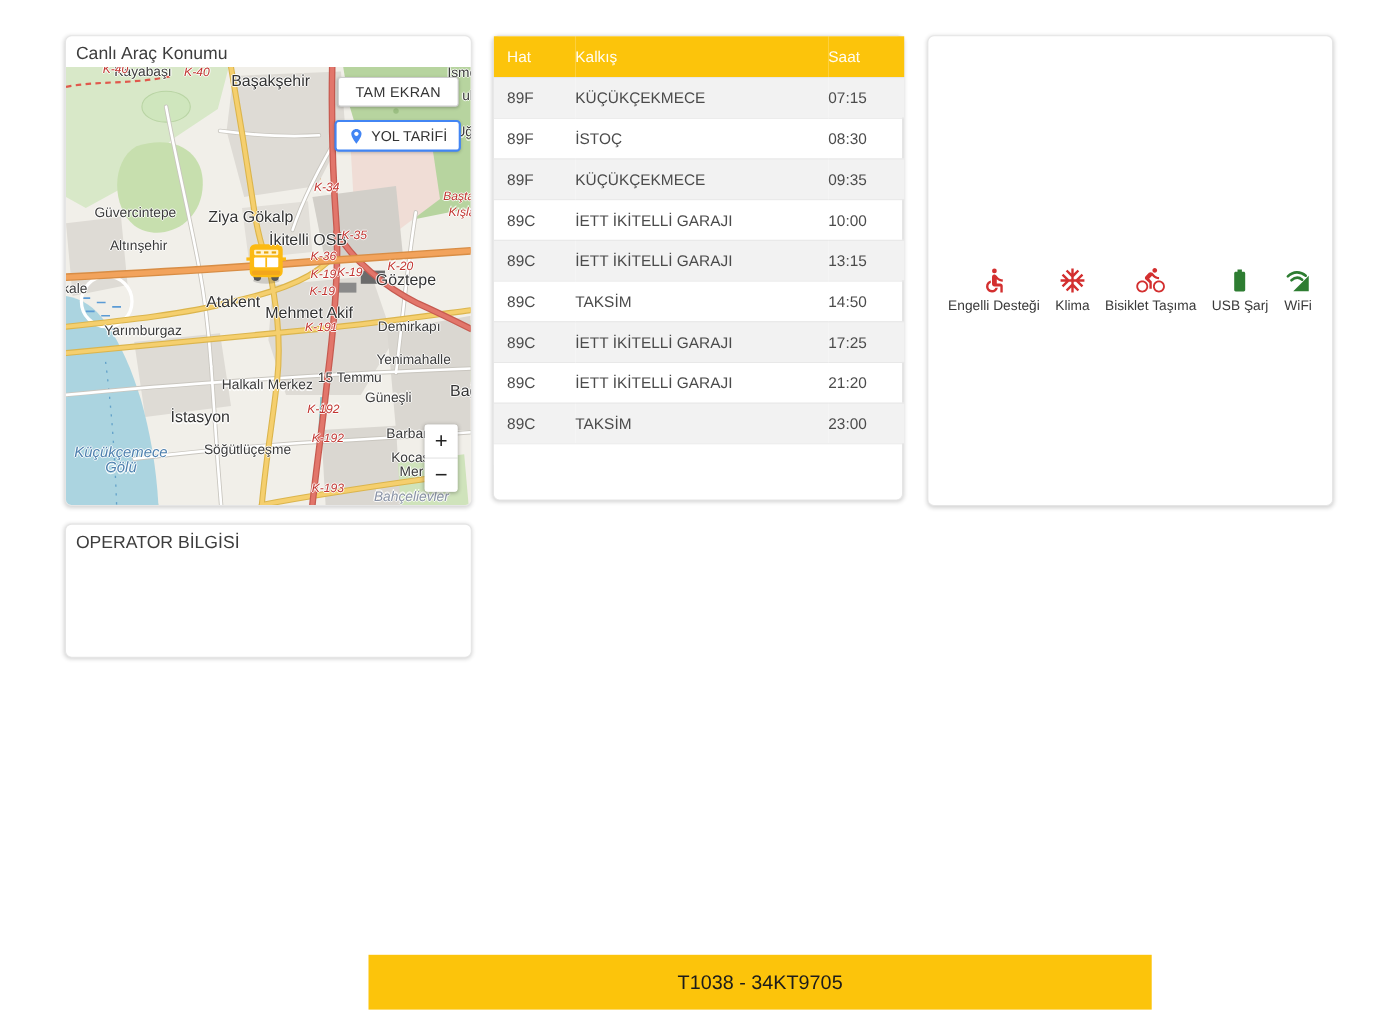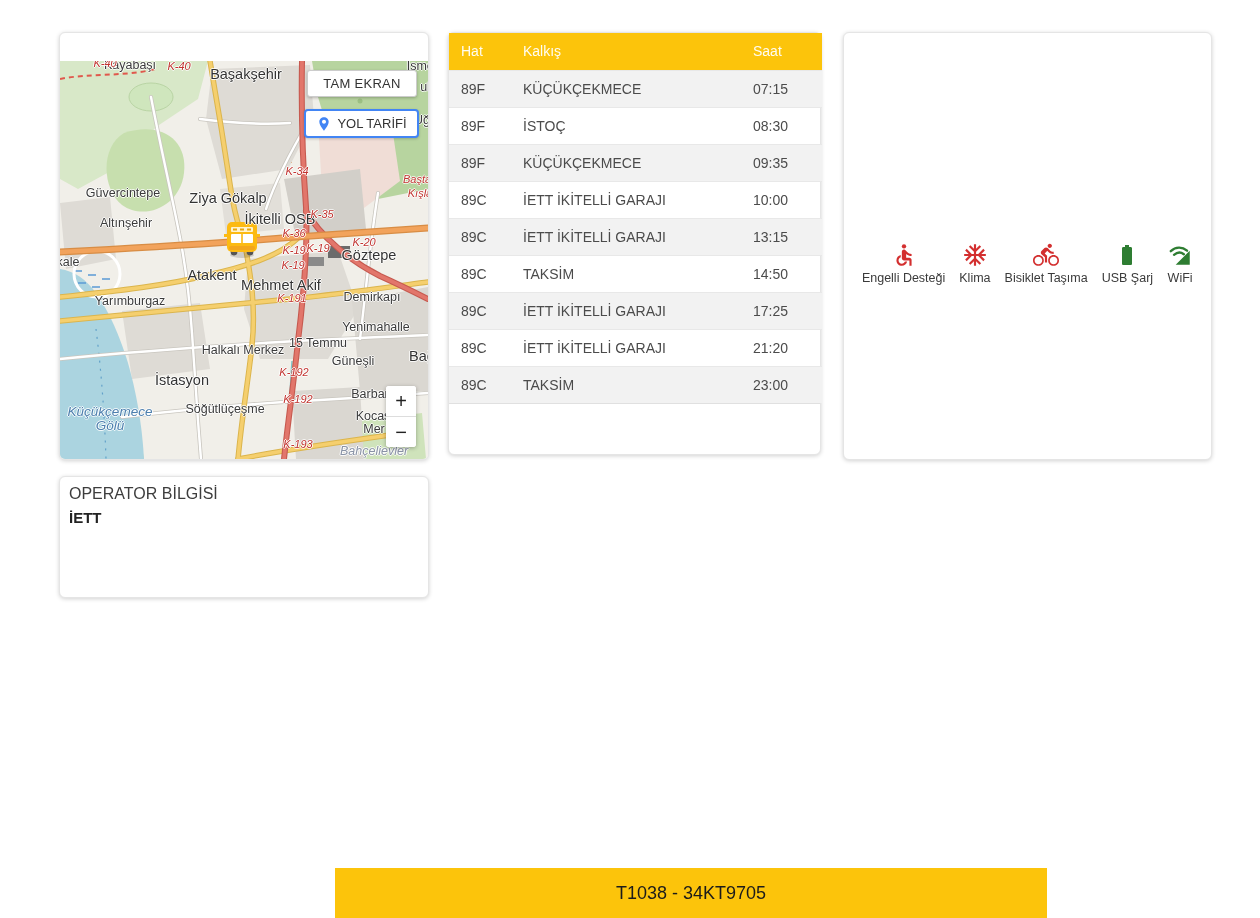--- a/index.html
+++ b/index.html
@@ -67,20 +67,21 @@
 
   
   .footer-bar { position:absolute; left:335px; top:868px; width:712px; height:50px;
                 background:var(--accent,#fcc40b); display:flex; align-items:center;
                 justify-content:center; font-size:18px; font-weight:500; color:#1b1b1b; }
 </style>
 </head>
 <body>
 
 <div class="card" id="map-card">
+  <div class="card-title">Canlı Araç Konumu</div>
   <div class="map">
     <svg class="basemap" width="368" height="398" viewBox="0 0 368 398">
       <rect x="0" y="0" width="368" height="398" fill="#f1efe9"></rect>
 
       <path d="M0 0 H148 L138 38 L96 66 L62 104 L18 128 L0 118 Z" fill="#d8e8c8"></path>
       <path d="M64 72 C100 60 128 78 124 112 C120 146 84 160 62 144 C42 128 40 86 64 72 Z" fill="#c7dfae"></path>
       <ellipse cx="91" cy="36" rx="22" ry="14" fill="#cfe6bd" stroke="#b9d4a4"></ellipse>
       <path d="M252 0 H368 V128 L318 138 L276 96 L258 36 Z" fill="#b7d49f"></path>
       <path d="M258 60 L330 52 L340 120 L300 150 L262 130 Z" fill="#f0ddd6"></path>
       <circle cx="300" cy="40" r="2.5" fill="#9cbf83"></circle>
@@ -349,18 +350,17 @@
             <path d="M6.5 11.8 C9.5 9.2 13 9.2 15.5 11.3" fill="none" stroke="currentColor" stroke-width="2.2" stroke-linecap="round"></path>
           </svg>
         </span>
         <span class="f-label">WiFi</span>
       </div>
     </div>
 </div>
 
 <div class="card" id="operator-card">
   <div class="card-title">OPERATOR BİLGİSİ</div>
-  <div class="operator-name">İETT</div>
 </div>
 
 <div class="footer-bar">
   <span>T1038 - 34KT9705</span>
 </div>
 
 </body></html>

